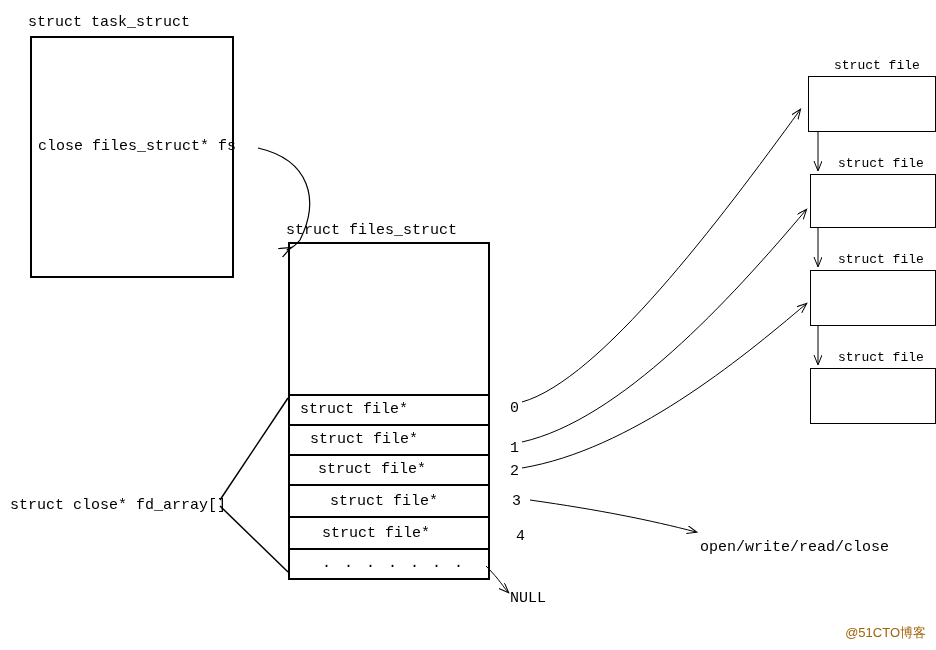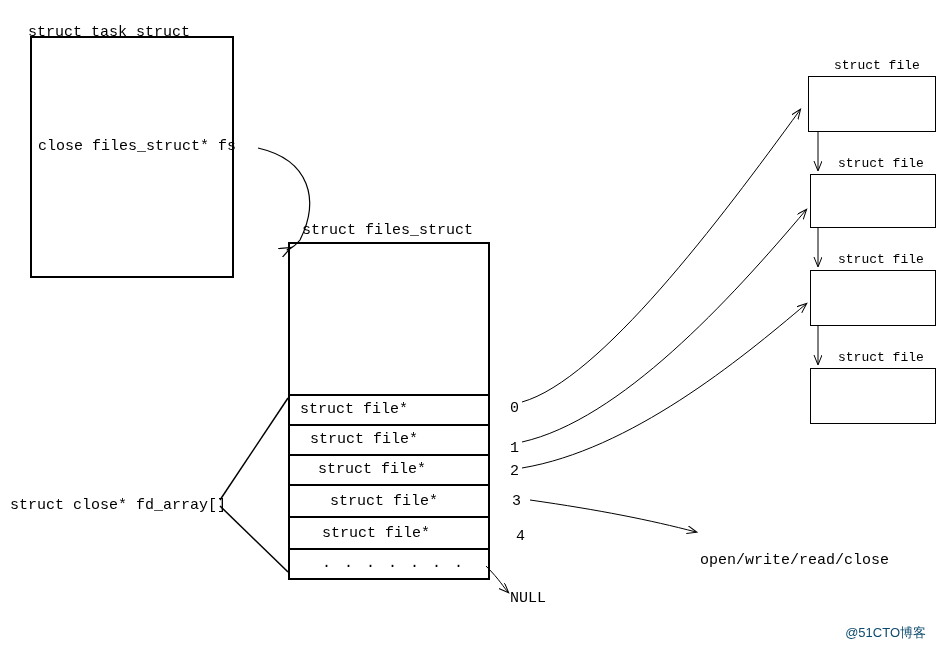--- a/index.html
+++ b/index.html
@@ -31,33 +31,33 @@
   svg {
     position: absolute;
     top: 0;
     left: 0;
     pointer-events: none;
   }
   .watermark {
     position: absolute;
     right: 10px;
     bottom: 8px;
-    color: #0c4a6e;
+    color: #a16207;
     font-family: sans-serif;
     font-size: 13px;
   }
 </style>
 </head>
 <body>
 
-<div class="label" style="left:28px; top:24px;">struct task_struct</div>
+<div class="label" style="left:28px; top:14px;">struct task_struct</div>
 <div class="box" style="left:30px; top:36px; width:200px; height:238px;"></div>
 <div class="label" style="left:38px; top:138px;">close files_struct* fs</div>
 
-<div class="label" style="left:302px; top:222px;">struct files_struct</div>
+<div class="label" style="left:286px; top:222px;">struct files_struct</div>
 <div class="box" style="left:288px; top:242px; width:198px; height:152px;"></div>
 
 <div class="box" style="left:288px; top:394px; width:198px; height:30px;"></div>
 <div class="label" style="left:300px; top:401px;">struct file*</div>
 <div class="label" style="left:510px; top:400px;">0</div>
 
 <div class="box" style="left:288px; top:424px; width:198px; height:30px;"></div>
 <div class="label" style="left:310px; top:431px;">struct file*</div>
 <div class="label" style="left:510px; top:440px;">1</div>
 
@@ -85,21 +85,21 @@
 
 <div class="label" style="left:838px; top:156px; font-size:13px;">struct file</div>
 <div class="thin-box" style="left:810px; top:174px; width:124px; height:52px;"></div>
 
 <div class="label" style="left:838px; top:252px; font-size:13px;">struct file</div>
 <div class="thin-box" style="left:810px; top:270px; width:124px; height:54px;"></div>
 
 <div class="label" style="left:838px; top:350px; font-size:13px;">struct file</div>
 <div class="thin-box" style="left:810px; top:368px; width:124px; height:54px;"></div>
 
-<div class="label" style="left:700px; top:552px;">open/write/read/close</div>
+<div class="label" style="left:700px; top:539px;">open/write/read/close</div>
 
 <div class="watermark">@51CTO博客</div>
 
 <svg width="936" height="650">
   <defs>
     <marker id="arr" markerWidth="10" markerHeight="10" refX="8" refY="3" orient="auto">
       <path d="M0,0 L9,3 L0,6 Z" fill="#000"></path>
     </marker>
     <marker id="arrOpen" markerWidth="12" markerHeight="12" refX="9" refY="4" orient="auto">
       <path d="M0,0 L10,4 L0,8" fill="none" stroke="#000" stroke-width="1"></path>

